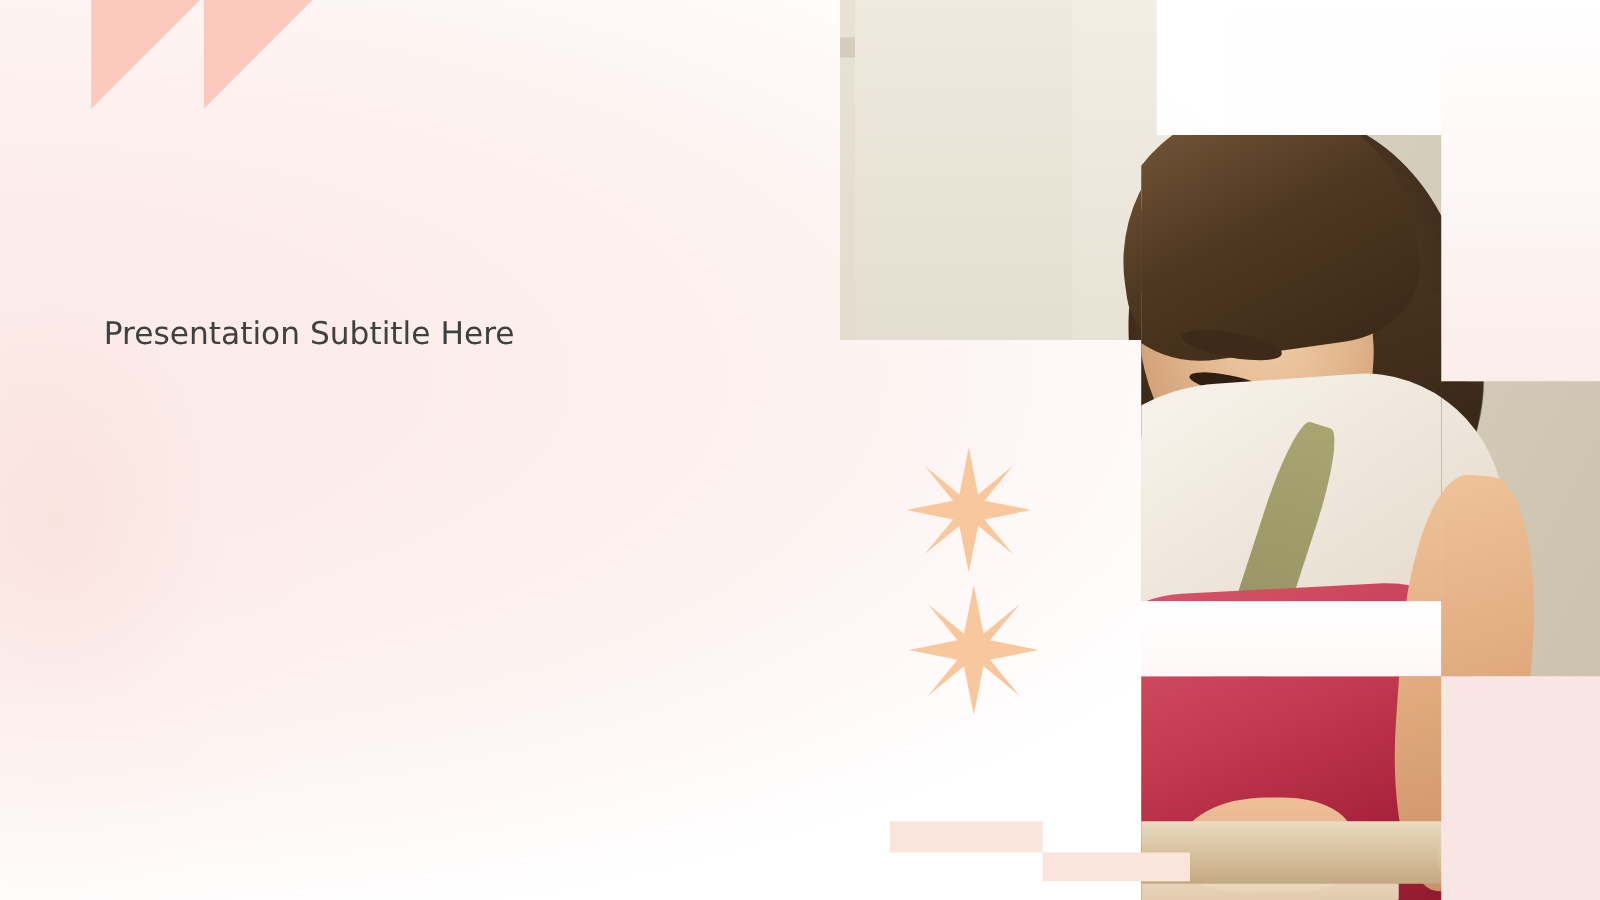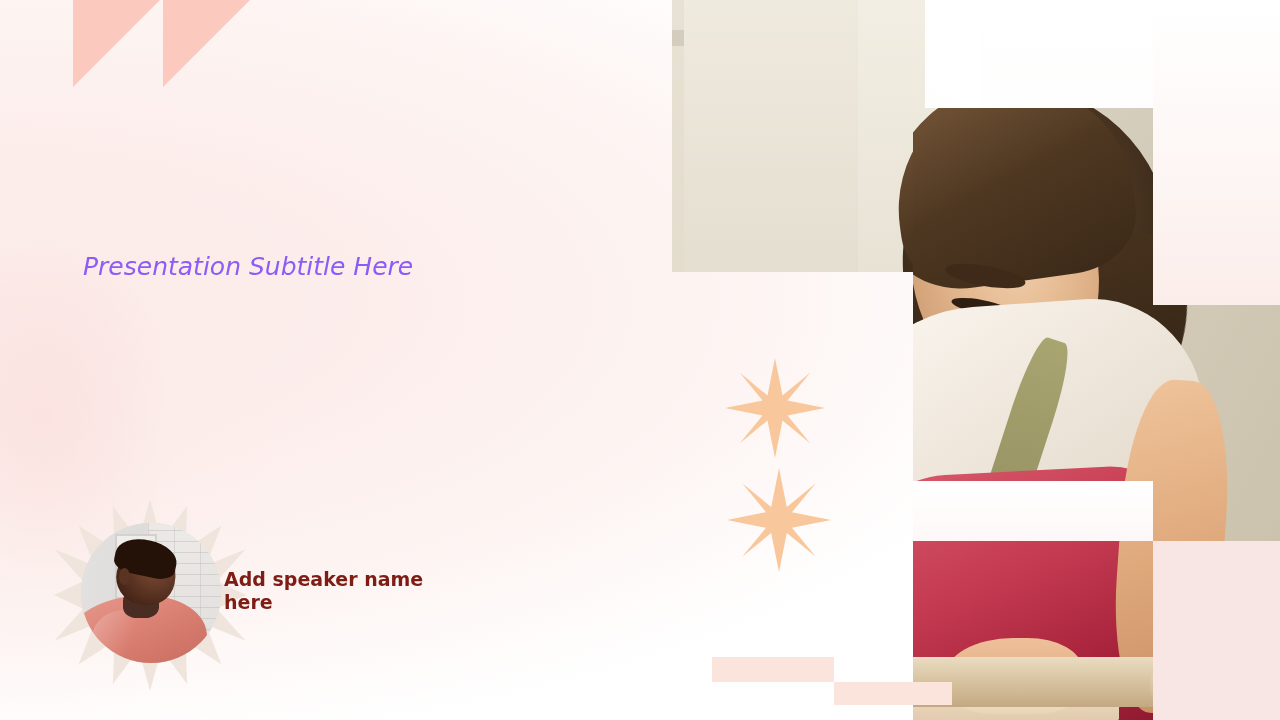--- a/index.html
+++ b/index.html
@@ -69,23 +69,22 @@
     font-weight: 700;
     letter-spacing: -0.3px;
     color: #101010;
     font-family: "DejaVu Sans", "Liberation Sans", sans-serif;
   }
   .slide-subtitle {
     margin: 21px 0 0 0;
     font-size: 25px;
     line-height: 1.2;
     font-weight: 400;
-    color: #8b5cf6;
+    color: #404040;
     font-family: "DejaVu Sans", "Liberation Sans", sans-serif;
-    font-style: italic;
   }
 
   
   .speaker {
     position: absolute;
     left: 52px;
     top: 490px;
     width: 430px;
     height: 210px;
   }
@@ -465,41 +464,14 @@
   <div class="sparkle sparkle-2">
     <svg viewBox="0 0 100 100" xmlns="http://www.w3.org/2000/svg" aria-hidden="true">
       <path d="M50 0 L57.5 37.5 L85.4 14.6 L62.5 42.5 L100 50 L62.5 57.5 L85.4 85.4 L57.5 62.5 L50 100 L42.5 62.5 L14.6 85.4 L37.5 57.5 L0 50 L37.5 42.5 L14.6 14.6 L42.5 37.5 Z" fill="#f9c79c"></path>
     </svg>
   </div>
 
   <div class="text-block">
     <p class="slide-subtitle">Presentation Subtitle Here</p>
   </div>
 
-  <div class="speaker">
-
-    <div class="speaker-burst">
-      <svg viewBox="0 0 200 200" xmlns="http://www.w3.org/2000/svg" aria-hidden="true">
-        <path fill="#efe5dc" d="
-          M100 2 L111.6 44.4 L137.9 9.2 L136.3 53.1 L172.9 29.0 L157.0 70.0 L197.5 53.2
-          L168.2 85.9 L198 100 L168.2 114.1 L197.5 146.8 L157.0 130.0 L172.9 171.0
-          L136.3 146.9 L137.9 190.8 L111.6 155.6 L100 198 L88.4 155.6 L62.1 190.8
-          L63.7 146.9 L27.1 171.0 L43.0 130.0 L2.5 146.8 L31.8 114.1 L2 100
-          L31.8 85.9 L2.5 53.2 L43.0 70.0 L27.1 29.0 L63.7 53.1 L62.1 9.2 L88.4 44.4 Z"></path>
-      </svg>
-    </div>
-
-    <div class="speaker-photo">
-      <div class="ph-wall"></div>
-      <div class="ph-brick"></div>
-      <div class="ph-frame"></div>
-      <div class="ph-shirt"></div>
-      <div class="ph-shirt-fold"></div>
-      <div class="ph-neck"></div>
-      <div class="ph-head"></div>
-      <div class="ph-hair"></div>
-      <div class="ph-ear"></div>
-    </div>
-
-    <p class="speaker-name">Add speaker name here</p>
-  </div>
 
 </div>
 
 </body></html>

